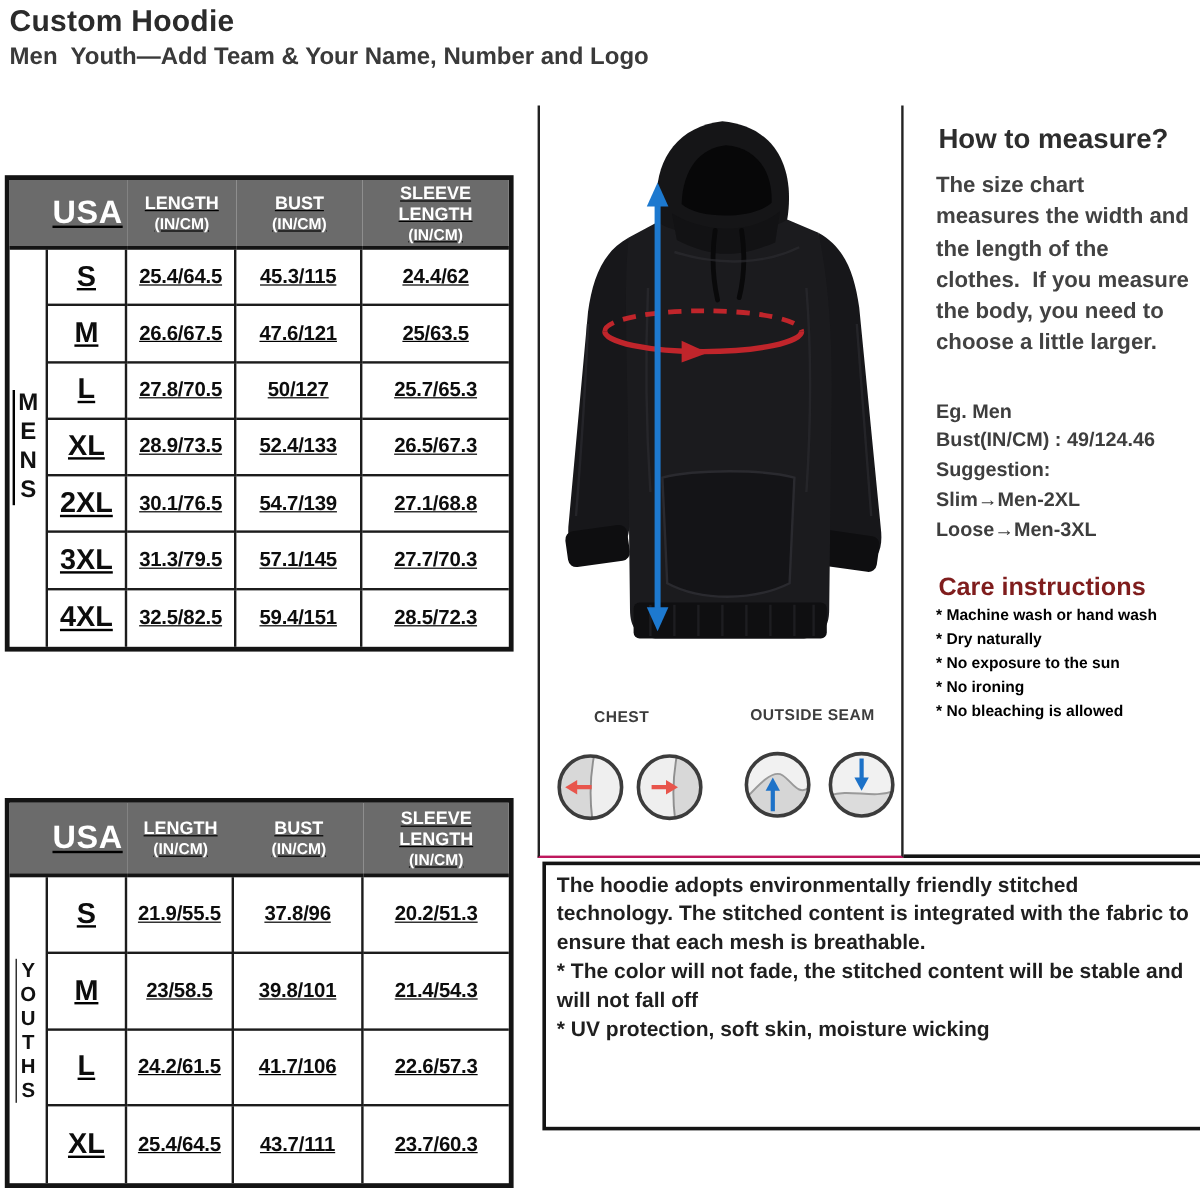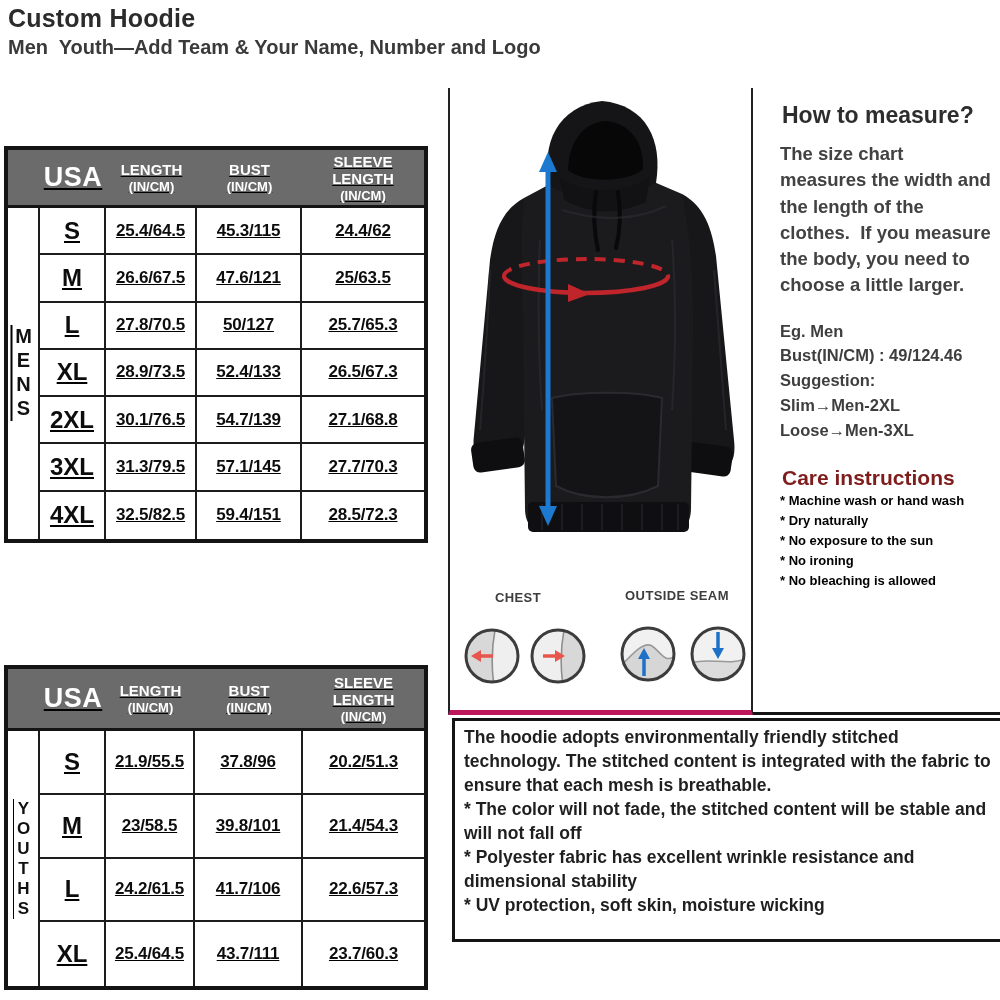--- a/index.html
+++ b/index.html
@@ -28,34 +28,34 @@
   .hunit{font-size:13px;font-weight:700;}
   .group-cell{grid-column:1;grid-row:2 / -1;}
   .vlabel{writing-mode:vertical-lr;text-orientation:upright;font-weight:700;color:#111;}
   .vl-mens{font-size:20px;letter-spacing:2px;}
   .vl-youths{font-size:17px;letter-spacing:1px;}
   .size-cell{font-size:24px;font-weight:700;color:#0d0d0d;}
   .val-cell{font-size:17px;font-weight:700;color:#0d0d0d;letter-spacing:-.2px;}
 
   
   .hoodie-panel{left:448px;top:88px;width:305px;height:627px;box-sizing:border-box;
-    border-left:2px solid #222;border-right:2px solid #222;border-bottom:5px solid #be185d;background:#fff;}
+    border-left:2px solid #222;border-right:2px solid #222;border-bottom:2px solid #be185d;background:#fff;}
   .diagram-label{position:absolute;font-size:13px;font-weight:700;color:#3d3d3d;text-align:center;letter-spacing:.4px;}
   .lbl-chest{left:18px;top:502px;width:100px;}
   .lbl-seam{left:156px;top:500px;width:142px;}
   .micon{position:absolute;width:60px;height:60px;}
   .mi1{left:12px;top:538px;} .mi2{left:78px;top:538px;}
   .mi3{left:168px;top:536px;} .mi4{left:238px;top:536px;}
 
   
   .measure-panel{left:753px;top:88px;width:247px;height:627px;box-sizing:border-box;
     border-bottom:3px solid #141414;padding:6px 8px 0 27px;color:#424242;}
   .hm-heading{font-size:23px;font-weight:700;color:#2d2d2d;margin:8px 0 12px 2px;}
   .hm-intro{font-size:18.5px;font-weight:700;line-height:1.42;white-space:pre-wrap;}
-  .hm-example{margin-top:20px;font-size:16.5px;font-weight:700;line-height:1.5;color:#3e3e3e;}
+  .hm-example{margin-top:32px;font-size:16.5px;font-weight:700;line-height:1.5;color:#3e3e3e;}
   .care-heading{margin:24px 0 2px 2px;font-size:21px;font-weight:700;color:#7f1d1d;}
   .care-items{font-size:13px;font-weight:700;line-height:1.38;color:#000000;}
   .care-items div{margin-top:2px;}
 
   
   .desc-box{left:452px;top:718px;width:551px;height:224px;box-sizing:border-box;
     border:3px solid #141414;padding:5px 8px 0 9px;color:#1f1f1f;
     font-size:17.5px;font-weight:700;line-height:1.36;}
   .desc-box .para{margin:0 0 1px 0;}
 </style>
@@ -292,15 +292,14 @@
     <div>* Dry naturally</div>
     <div>* No exposure to the sun</div>
     <div>* No ironing</div>
     <div>* No bleaching is allowed</div>
   </div>
 </div>
 
 <div class="abs desc-box">
   <p class="para">The hoodie adopts environmentally friendly stitched technology. The stitched content is integrated with the fabric to ensure that each mesh is breathable.</p>
   <div>* The color will not fade, the stitched content will be stable and will not fall off</div>
-  <div>* Polyester fabric has excellent wrinkle resistance and dimensional stability</div>
   <div>* UV protection, soft skin, moisture wicking</div>
 </div>
 
 </body></html>

